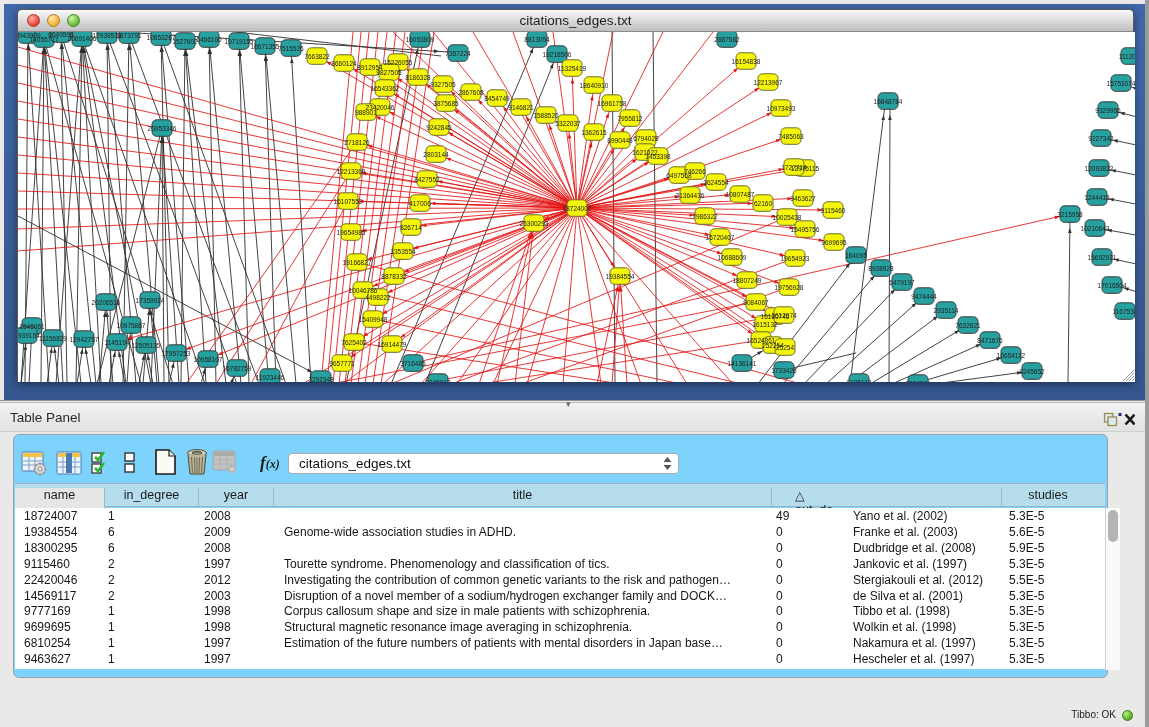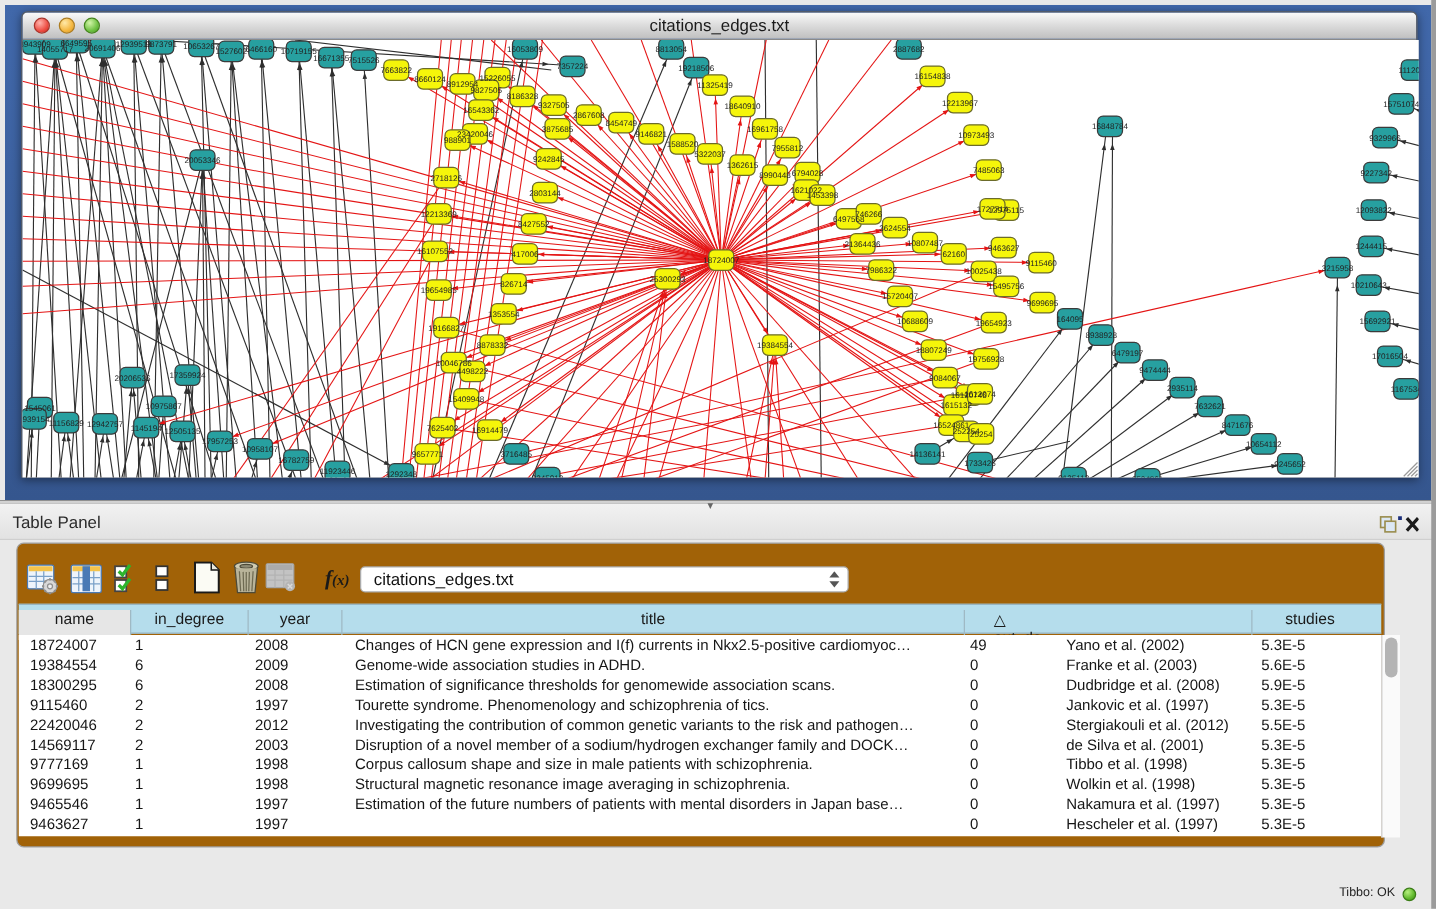--- a/index.html
+++ b/index.html
@@ -10,21 +10,21 @@
 #titlebar { position:absolute; left:0; top:0; width:100%; height:22px;
   background:linear-gradient(#fafafa, #dedede 45%, #c4c4c4 92%, #bdbdbd);
   border-bottom:1px solid #8a8a8a; border-radius:4px 4px 0 0; }
 #titlebar .tl { position:absolute; top:4px; width:13px; height:13px; border-radius:50%; }
 #title { position:absolute; width:100%; text-align:center; top:3px; font-size:13.5px; color:#1a1a1a; }
 #panel { position:absolute; left:0; top:400px; width:1149px; height:327px; background:#e9e9e9; border-top:1px solid #8f8f8f; }
 #ph { position:absolute; left:0; top:1px; width:100%; height:30px;
   background:linear-gradient(#f2f2f2,#e2e2e2); border-top:1px solid #b9b9b9; border-bottom:1px solid #cfcfcf; }
 #ph span { position:absolute; left:10px; top:7px; font-size:13.5px; color:#2a2a2a; }
 #tblbox { position:absolute; left:13px; top:33px; width:1095px; height:244px;
-  background:#a16207; border:1px solid #9f9f9f; border-radius:6px; }
+  background:#7dd3fc; border:1px solid #9f9f9f; border-radius:6px; }
 .tbico { position:absolute; }
 #combo { position:absolute; left:274px; top:18px; width:391px; height:21px; background:#fff;
   border:1px solid #ababab; border-radius:4px; font-size:13.5px; color:#111; padding:2px 0 0 10px; }
 #thead { position:absolute; left:1px; top:48px; width:1090px; height:24px; background:#b5ddec;
   border-top:1px solid #98b4c0; border-bottom:1px solid #98b4c0; font-size:12.5px; color:#1a1a1a; }
 #thead div { position:absolute; top:4px; text-align:center; border-left:1px solid #9fb9c4; height:24px; }
 #tbody { position:absolute; left:1px; top:73px; width:1090px; height:161px; background:#fff; overflow:hidden; }
 .trow { position:absolute; left:0; width:100%; height:15.9px; font-size:12px; color:#161616; }
 .trow span { position:absolute; top:1px; white-space:nowrap; }
 #vsb { position:absolute; left:1091px; top:73px; width:15px; height:162px; background:#fafafa;
@@ -824,48 +824,46 @@
     <div style="left:183px;width:75px">year</div>
     <div style="left:258px;width:498px">title</div>
     <div style="left:756px;width:74px;text-align:left;padding-left:23px">△ out_de…</div>
     <div style="left:986px;width:93px">studies</div>
   </div>
   <div id="tbody">
   <div class="trow" style="top:0.0px">
 <span style="left:9px">18724007</span>
           <span style="left:93px">1</span>
           <span style="left:189px">2008</span>
-          <span style="left:269px">Changes of HCN gene expression and I(f) currents in Nkx2.5‑positive cardiomyoc…</span>
           <span style="left:761px">49</span>
           <span style="left:838px">Yano et al. (2002)</span>
           <span style="left:994px">5.3E‑5</span>
         </div>
 <div class="trow" style="top:15.9px">
 <span style="left:9px">19384554</span>
           <span style="left:93px">6</span>
           <span style="left:189px">2009</span>
           <span style="left:269px">Genome‑wide association studies in ADHD.</span>
           <span style="left:761px">0</span>
           <span style="left:838px">Franke et al. (2003)</span>
           <span style="left:994px">5.6E‑5</span>
         </div>
 <div class="trow" style="top:31.8px">
 <span style="left:9px">18300295</span>
           <span style="left:93px">6</span>
           <span style="left:189px">2008</span>
-          <span style="left:269px">Estimation of significance thresholds for genomewide association scans.</span>
           <span style="left:761px">0</span>
           <span style="left:838px">Dudbridge et al. (2008)</span>
           <span style="left:994px">5.9E‑5</span>
         </div>
 <div class="trow" style="top:47.7px">
 <span style="left:9px">9115460</span>
           <span style="left:93px">2</span>
           <span style="left:189px">1997</span>
-          <span style="left:269px">Tourette syndrome. Phenomenology and schizophrenia of tics.</span>
+          <span style="left:269px">Tourette syndrome. Phenomenology and classification of tics.</span>
           <span style="left:761px">0</span>
           <span style="left:838px">Jankovic et al. (1997)</span>
           <span style="left:994px">5.3E‑5</span>
         </div>
 <div class="trow" style="top:63.6px">
 <span style="left:9px">22420046</span>
           <span style="left:93px">2</span>
           <span style="left:189px">2012</span>
           <span style="left:269px">Investigating the contribution of common genetic variants to the risk and pathogen…</span>
           <span style="left:761px">0</span>
@@ -893,21 +891,21 @@
 <div class="trow" style="top:111.3px">
 <span style="left:9px">9699695</span>
           <span style="left:93px">1</span>
           <span style="left:189px">1998</span>
           <span style="left:269px">Structural magnetic resonance image averaging in schizophrenia.</span>
           <span style="left:761px">0</span>
           <span style="left:838px">Wolkin et al. (1998)</span>
           <span style="left:994px">5.3E‑5</span>
         </div>
 <div class="trow" style="top:127.2px">
-<span style="left:9px">9465546</span>
+<span style="left:9px">6810254</span>
           <span style="left:93px">1</span>
           <span style="left:189px">1997</span>
           <span style="left:269px">Estimation of the future numbers of patients with mental disorders in Japan base…</span>
           <span style="left:761px">0</span>
           <span style="left:838px">Nakamura et al. (1997)</span>
           <span style="left:994px">5.3E‑5</span>
         </div>
 <div class="trow" style="top:143.1px">
 <span style="left:9px">9463627</span>
           <span style="left:93px">1</span>

